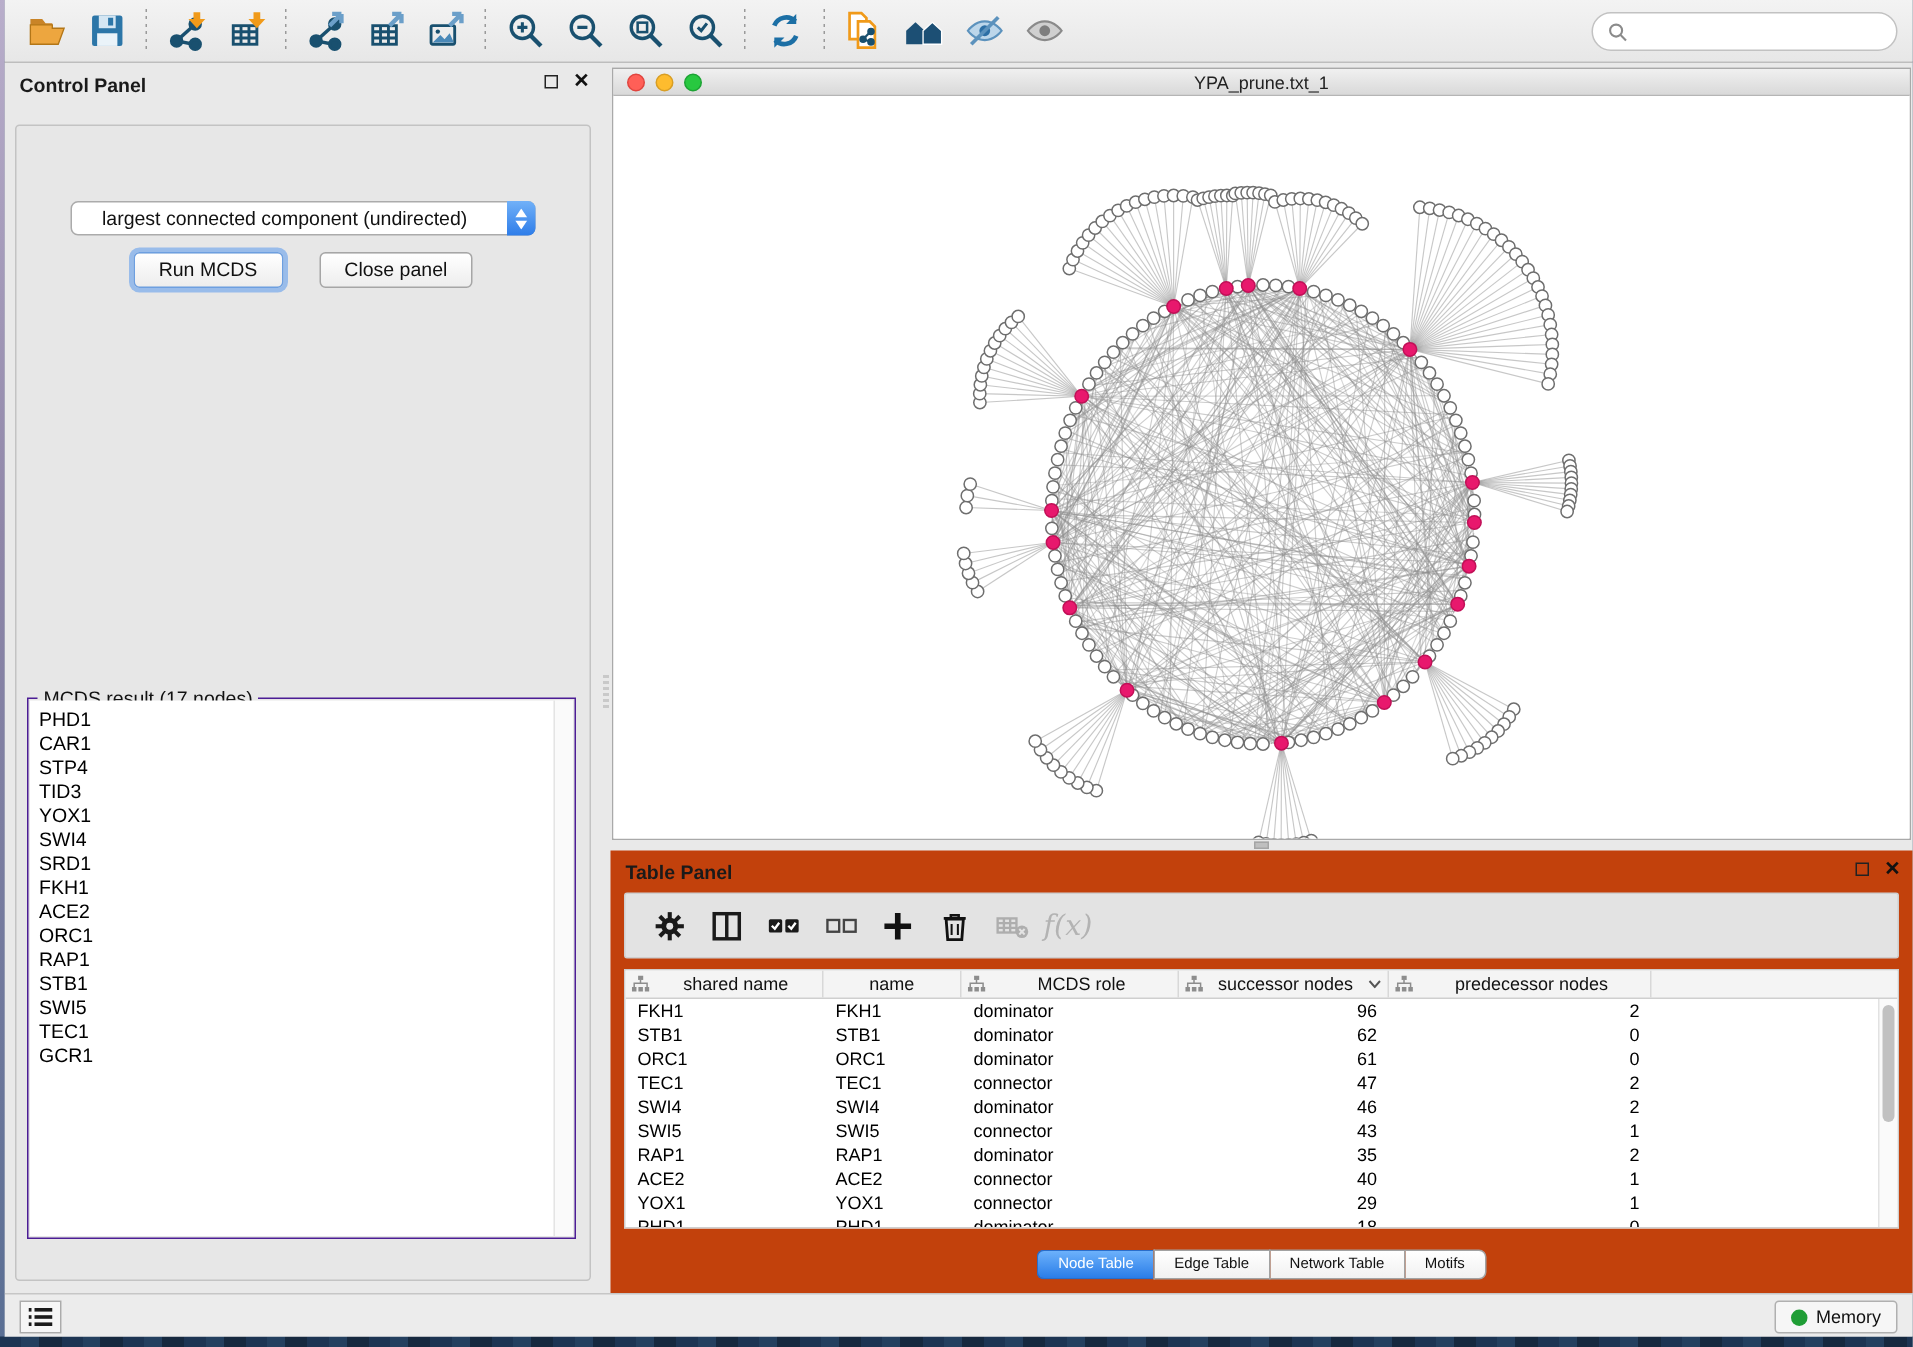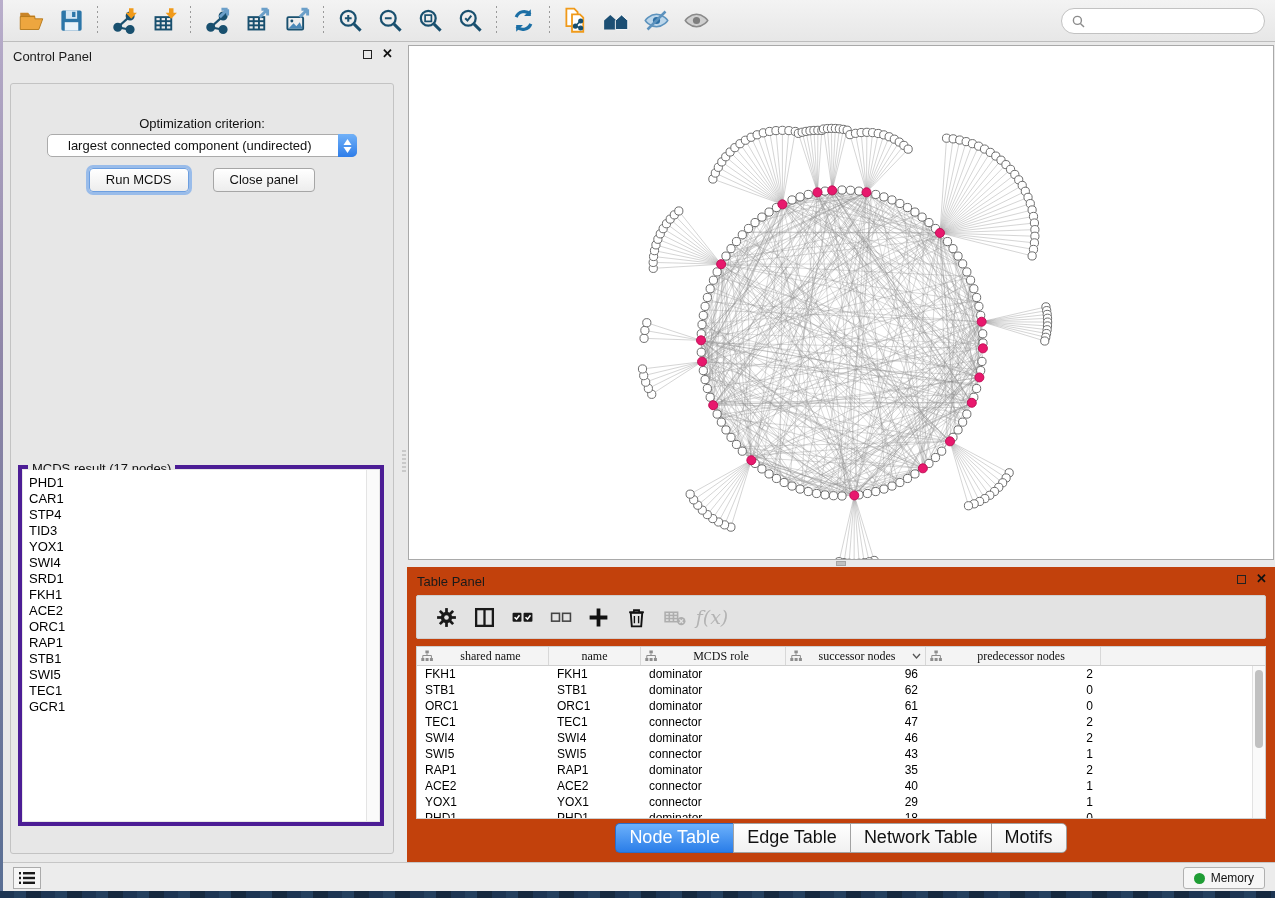--- a/index.html
+++ b/index.html
@@ -22,21 +22,21 @@
   .search-box { width:204px; height:26px; background:#fff; border:1px solid #c2c2c2;
     border-radius:13px; display:flex; align-items:center; padding:0 10px; }
   .search-box input { border:none; outline:none; flex:1; font-size:12px; margin-left:6px;
     font-family:"Liberation Sans",sans-serif; background:transparent; }
 
   
   .main { position:absolute; left:0; top:42px; right:0; height:820px; background:#e9e9e9; }
 
   
   .control-panel { position:absolute; left:0; top:0; width:398px; height:820px; }
-  .panel-header { position:absolute; left:10px; top:7px; font-size:13px; color:#1a1a1a; }
+  .panel-header { position:absolute; left:10px; top:7px; font-size:13px; color:#1a1a1a;font-weight:bold; }
   .panel-btns { position:absolute; right:8px; top:7px; display:flex; gap:10px; align-items:center; }
   .float-btn { width:9px; height:9px; border:1.5px solid #222; display:inline-block; cursor:pointer; }
   .close-btn { font-size:13px; font-weight:bold; color:#111; cursor:pointer; line-height:10px; }
 
   .cp-tabs { position:absolute; top:30px; left:0; width:100%; display:flex; justify-content:center; z-index:3; }
   .cp-tab { font-size:13px; padding:3px 14px 4px; background:linear-gradient(#ffffff,#f0f0f0);
     border:1px solid #9d9d9d; border-right:none; color:#111; cursor:pointer; }
   .cp-tab:first-child { border-radius:5px 0 0 5px; }
   .cp-tab:last-child { border-right:1px solid #9d9d9d; border-radius:0 5px 5px 0; }
   .cp-tab.active { background:linear-gradient(#6cb1fb,#2a7de8); color:#fff; border-color:#2a6dc9; }
@@ -51,21 +51,21 @@
     background:linear-gradient(#71b1f8,#2e7de9); display:flex; flex-direction:column;
     align-items:center; justify-content:center; gap:2px; }
   .criterion .stepper svg { display:block; }
   .cp-buttons { position:absolute; top:84px; width:100%; display:flex; justify-content:center; gap:24px; }
   .mac-btn { font-size:13px; color:#111; background:linear-gradient(#ffffff,#ededed);
     border:1px solid #a6a6a6; border-radius:4px; padding:3px 16px 4px; cursor:pointer;
     font-family:"Liberation Sans",sans-serif; }
   .mac-btn.focused { box-shadow:0 0 0 3px rgba(110,165,235,.65); border-color:#6d9fe0; }
 
   .result-group { position:absolute; left:7px; right:9px; top:381px; bottom:27px;
-    border:4px solid #4c1d95;padding-left:20px; }
+    border:1px solid #4c1d95;padding-left:20px; }
   .result-legend { position:absolute; top:-8px; left:6px; background:#e7e7e7; padding:0 4px;
     font-size:13px; color:#111; }
   .result-list { position:absolute; inset:1px; background:#fff; overflow:hidden; padding:5px 0 0 6px; }
   .result-list .item { font-size:13px; line-height:16px; color:#000; }
   .result-scroll { position:absolute; top:1px; bottom:1px; right:1px; width:13px;
     background:#fafafa; border-left:1px solid #e4e4e4; }
 
   
   .v-split { position:absolute; left:398px; top:0; width:6px; height:820px; background:#e9e9e9; cursor:col-resize; }
   .v-split .grip { position:absolute; top:408px; left:1px; width:4px; height:22px;
@@ -98,31 +98,31 @@
     background:#e3e3e3; border:1px solid #cfcfcf; border-radius:2px;
     display:flex; align-items:center; padding-left:12px; gap:4px; }
   .tp-icon { width:34px; height:32px; display:flex; align-items:center; justify-content:center; cursor:pointer; }
   .tp-icon.disabled { cursor:default; }
   .fx-label { font-size:19px; color:#b3b3b3; font-family:"DejaVu Serif",serif; font-style:italic; }
 
   .data-table { position:absolute; left:9px; right:9px; top:79px; bottom:43px;
     background:#fff; border:1px solid #cfcfcf; overflow:hidden; }
   .thead { display:flex; height:19px; background:#f4f4f4; border-bottom:1px solid #cfcfcf; }
   .th { display:flex; align-items:center; font-size:12px; color:#111; border-right:1px solid #d8d8d8;
-    padding:0 4px; gap:4px; cursor:pointer;font-family:Liberation Serif, serif; }
+    padding:0 4px; gap:4px; cursor:pointer; }
   .th .lbl { flex:1; text-align:center; white-space:nowrap; overflow:hidden; }
   .trow { display:flex; height:16px; align-items:center; }
   .td { font-size:12px; color:#000; padding:0 8px; white-space:nowrap; overflow:hidden; }
   .td.num { text-align:right; }
   .tbl-scroll { position:absolute; right:0; top:19px; bottom:0; width:13px; background:#fafafa;
     border-left:1px solid #e2e2e2; }
   .tbl-thumb { position:absolute; left:2px; right:2px; top:4px; height:78px; background:#c1c1c1; border-radius:5px; }
 
   .tp-tabs { position:absolute; bottom:9px; left:0; width:100%; display:flex; justify-content:center; }
-  .tp-tab { font-size:18px; padding:3px 13px 4px; background:linear-gradient(#ffffff,#f1f1f1);
+  .tp-tab { font-size:10px; padding:3px 13px 4px; background:linear-gradient(#ffffff,#f1f1f1);
     border:1px solid #a2a2a2; border-right:none; color:#111; cursor:pointer;margin-top:27px; }
   .tp-tab:first-child { border-radius:5px 0 0 5px; }
   .tp-tab:last-child { border-right:1px solid #a2a2a2; border-radius:0 5px 5px 0; }
   .tp-tab.active { background:linear-gradient(#6cb1fb,#2a7de8); color:#fff; border-color:#2a6dc9; }
 
   
   .status-bar { position:absolute; left:0; right:0; top:862px; height:29px; background:#ececec;
     border-top:1px solid #c6c6c6; }
   .status-left-btn { position:absolute; left:10px; top:4px; width:28px; height:22px; background:#f6f6f6;
     border:1px solid #ababab; display:flex; align-items:center; justify-content:center; cursor:pointer; }
@@ -297,21 +297,20 @@
 
     <div class="main">
 
       <div class="control-panel">
         <div class="panel-header">Control Panel</div>
         <div class="panel-btns">
           <span class="float-btn"></span>
           <span class="close-btn">✕</span>
         </div>
         <div class="cp-pane">
-          <div class="opt-label">Optimization criterion:</div>
           <div class="criterion">
             <span class="val">largest connected component (undirected)</span>
             <span class="stepper">
               <svg width="9" height="6" viewBox="0 0 9 6">
                   <path d="M4.5 0L8.5 6H0.5z" fill="#fff"></path>
                 </svg>
               <svg width="9" height="6" viewBox="0 0 9 6">
                   <path d="M4.5 6L0.5 0H8.5z" fill="#fff"></path>
                 </svg>
             </span>
@@ -344,20 +343,28 @@
         </div>
       </div>
 
       <div class="v-split">
           <div class="grip"></div>
         </div>
 
       <div class="right">
 
         <div class="network-window">
+          <div class="net-titlebar">
+            <div class="net-title">YPA_prune.txt_1</div>
+            <div class="traffic">
+              <span class="light red"></span>
+              <span class="light yellow"></span>
+              <span class="light green"></span>
+            </div>
+          </div>
           <div class="net-canvas">
             <svg id="net-svg" width="867" height="496" viewBox="0 0 867 496">
                 <g stroke="#8f8f8f" stroke-width="0.75" stroke-opacity="0.45" fill="none">
                   <line x1="342.36694703419795" y1="396.20479979720363" x2="478.00917669870495" y2="423.99544584341464"></line>
                   <line x1="342.36694703419795" y1="396.20479979720363" x2="320.2262702970542" y2="187.1620041997337"></line>
                   <line x1="342.36694703419795" y1="396.20479979720363" x2="309.5544415889873" y2="352.93225728648116"></line>
                   <line x1="342.36694703419795" y1="396.20479979720363" x2="558.5569834818821" y2="209.3800962298942"></line>
                   <line x1="342.36694703419795" y1="396.20479979720363" x2="409.55035867204873" y2="429.86926089935355"></line>
                   <line x1="342.36694703419795" y1="396.20479979720363" x2="572.5010012851228" y2="301.250519556964"></line>
                   <line x1="342.36694703419795" y1="396.20479979720363" x2="333.4580327508981" y2="387.3607725265632"></line>

